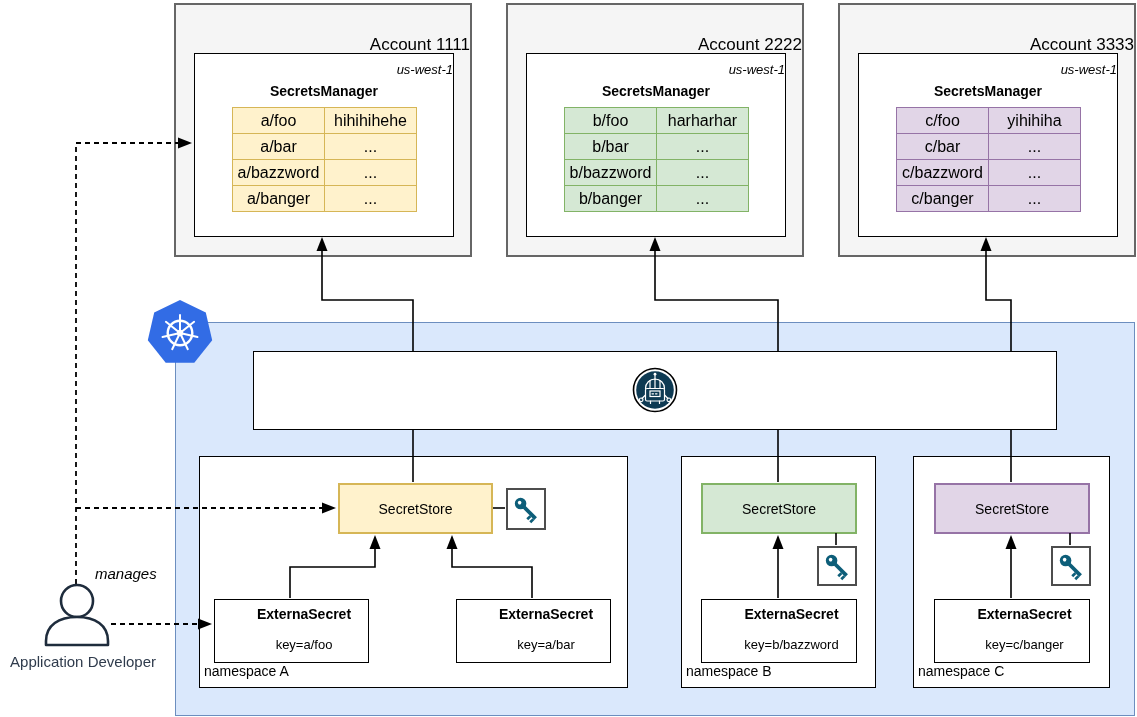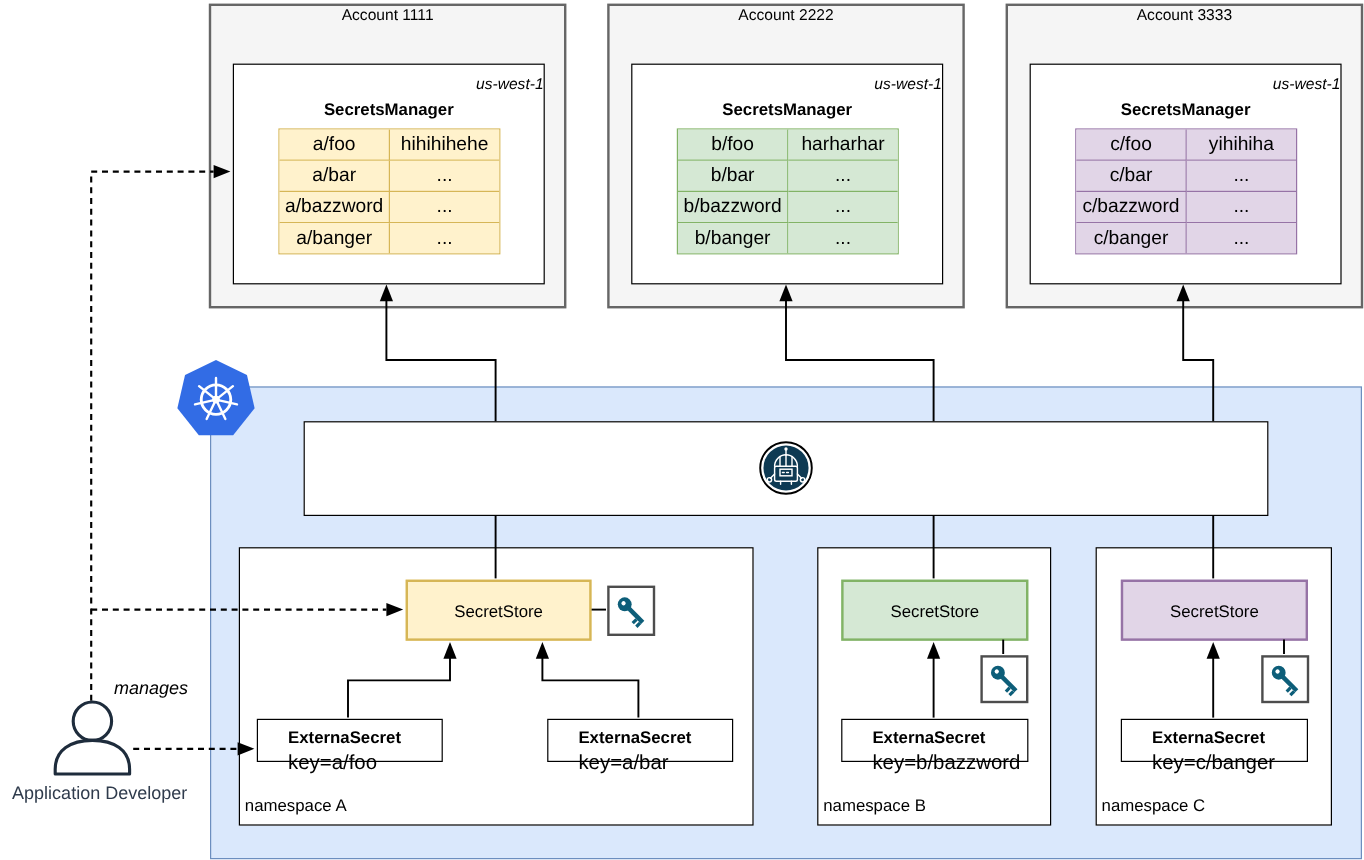--- a/index.html
+++ b/index.html
@@ -10,21 +10,21 @@
   .abs{position:absolute;}
   
   .theme-yellow{--theme-fill:var(--yellow-fill);--theme-border:var(--yellow-border);}
   .theme-green{--theme-fill:var(--green-fill);--theme-border:var(--green-border);}
   .theme-purple{--theme-fill:var(--purple-fill);--theme-border:var(--purple-border);}
   
   .account{
     width:298px;height:254px;background:var(--account-fill);
     border:2px solid var(--account-border);box-sizing:border-box;
   }
-  .account-title{text-align:center;padding-top:0;font-size:13px;}
+  .account-title{text-align:right;padding-top:30px;font-size:17px;}
   .region-box{
     position:absolute;left:18px;top:48px;width:260px;height:184px;
     background:#fff;border:1.5px solid #000;box-sizing:border-box;
   }
   .region-name{text-align:right;font-style:italic;font-size:13px;margin-top:8px;}
   .service-name{text-align:center;font-weight:bold;font-size:14px;margin-top:6px;}
   .secrets-table{
     position:absolute;left:37px;top:53px;width:185px;
     border:1px solid var(--theme-border);box-sizing:border-box;
     display:grid;grid-template-columns:92px 91px;
@@ -53,25 +53,25 @@
     position:absolute;height:51px;background:var(--theme-fill);
     border:2px solid var(--theme-border);box-sizing:border-box;
     display:flex;align-items:center;justify-content:center;
     font-weight:normal;font-size:14px;
   }
   .key-box{
     position:absolute;width:40px;background:#fff;border:2px solid #4d4d4d;
     box-sizing:border-box;display:flex;align-items:center;justify-content:center;
   }
   .external-secret{
-    position:absolute;width:155px;height:36px;background:#fff;
-    border:1.5px solid #000;box-sizing:border-box;text-align:left;padding-top:6px;padding-left:25px;
+    position:absolute;width:155px;height:64px;background:#fff;
+    border:1.5px solid #000;box-sizing:border-box;text-align:center;padding-top:6px;padding-left:25px;
   }
   .es-name{font-weight:bold;font-size:14px;}
-  .es-key{font-size:17px;margin-top:4px;}
+  .es-key{font-size:13px;margin-top:15px;}
   
   .actor-label{left:0px;top:653px;width:156px;text-align:right;font-size:15px;color:var(--actor-color);}
   .manages-label{left:95px;top:565px;width:80px;font-style:italic;font-size:15px;}
   svg.overlay{left:0;top:0;pointer-events:none;z-index:6;}
   .icon-layer{z-index:7;}
 </style>
 </head>
 <body>
 
 <div id="stage">

